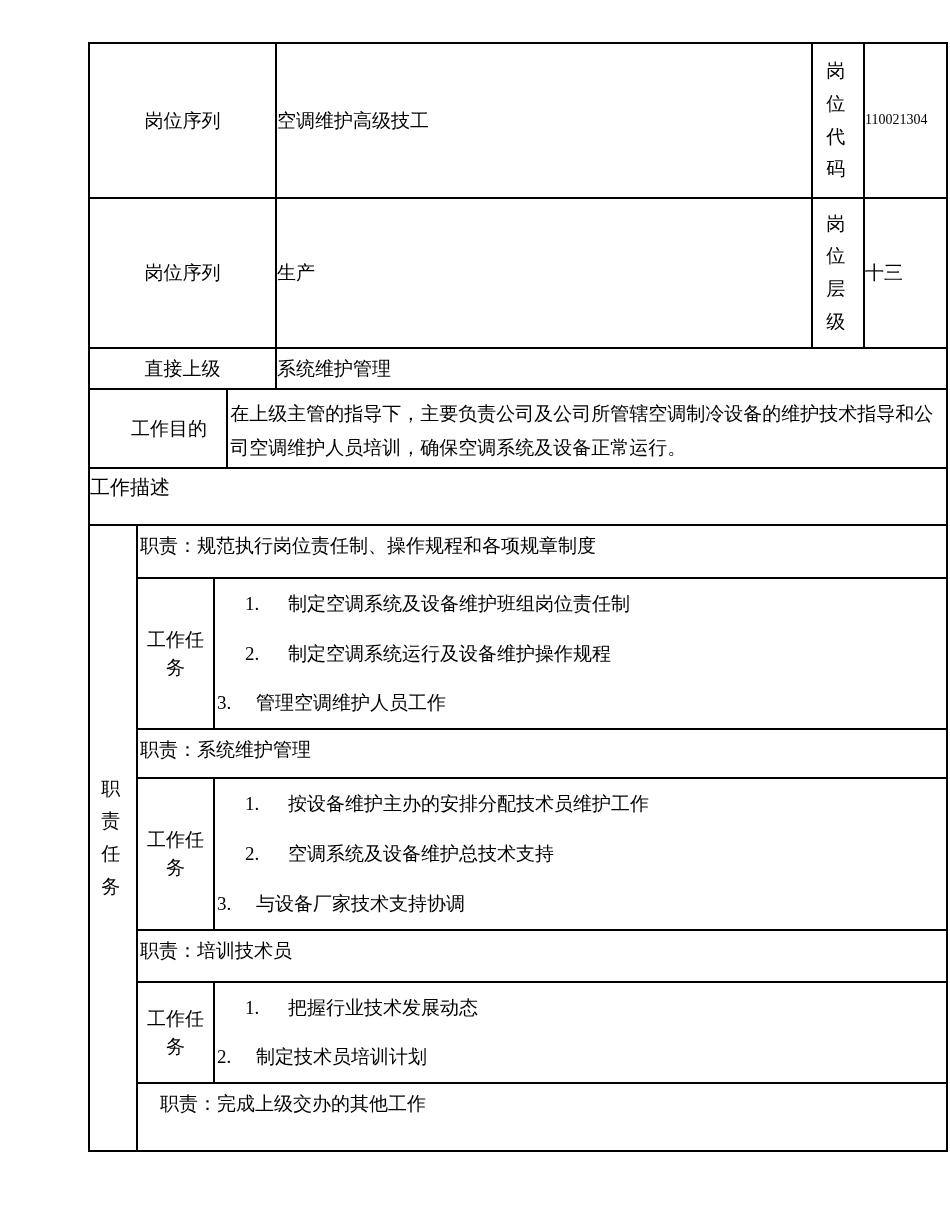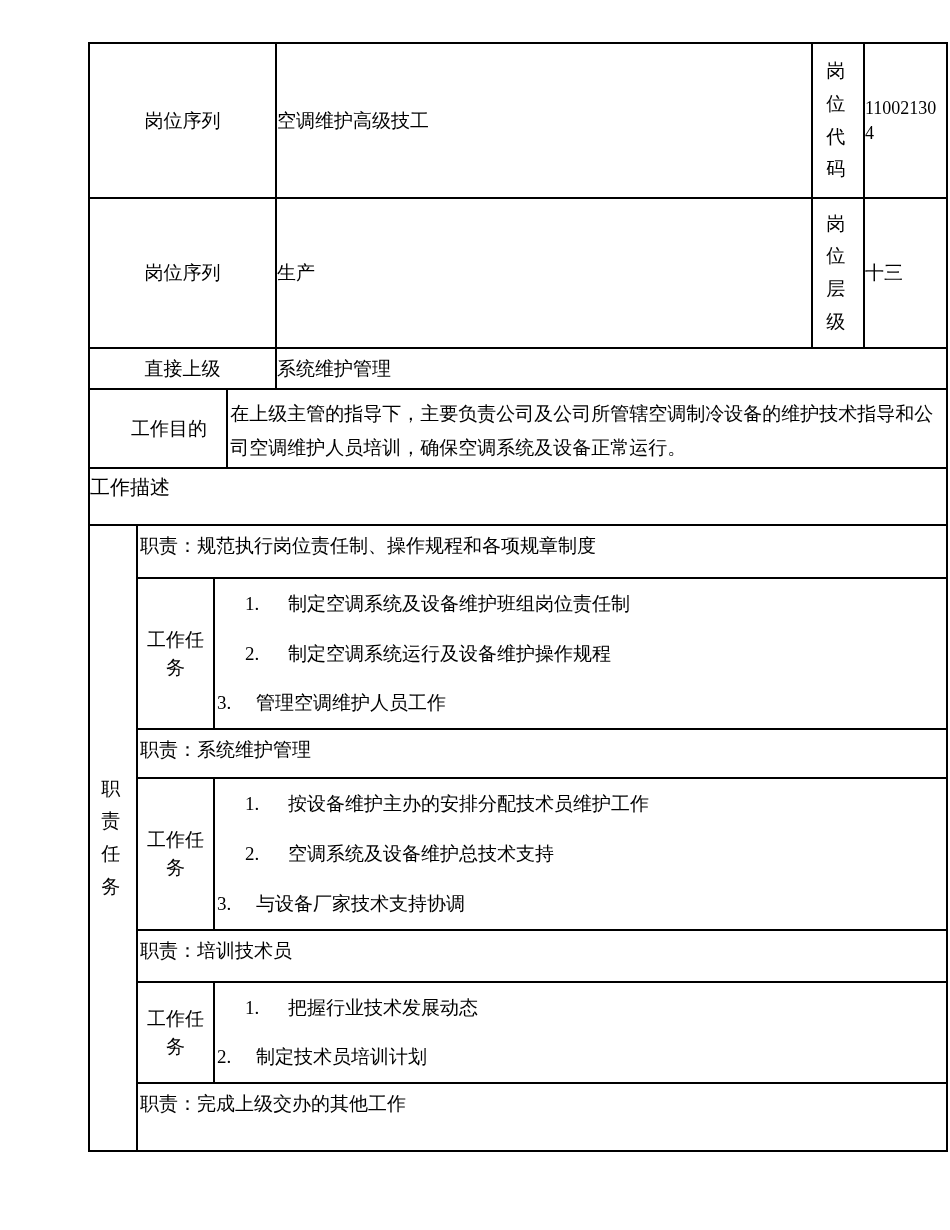--- a/index.html
+++ b/index.html
@@ -27,32 +27,32 @@
 
   
   .c-label{ width:187px; display:flex; align-items:center; justify-content:center; text-align:center; }
   .c-value{ width:536px; display:flex; align-items:center; }
   .c-value-wide{ flex:1 1 auto; display:flex; align-items:center; }
   .c-vlabel{ width:52px; display:flex; align-items:center; justify-content:center; }
   .c-small{ flex:1 1 auto; display:flex; align-items:center; }
 
   .vtext{ width:1.25em; line-height:1.72; word-break:break-all; text-align:left; }
 
-  .code-text{ width:76px; font-size:18px; line-height:1.35; word-break:break-all; }
+  .code-text{ width:76px; font-size:14px; line-height:1.35; word-break:break-all; }
 
   .purpose-cell{ align-items:center; }
   .purpose-text{ padding:4px 2px 0 2px; line-height:34px; }
 
   .section-title{ display:block; text-align:left; padding-top:5px; font-size:20px; }
 
   
   .vheader-cell{ width:48px; border-right:2px solid #000; display:flex; align-items:center; justify-content:center; }
   .duty-area{ flex:1 1 auto; display:flex; flex-direction:column; }
   .duty-row{ border-bottom:2px solid #000; padding:7px 4px 0 2px; flex:0 0 auto; }
-  .duty-row:last-child{ border-bottom:none; }
+  .duty-row:last-child{ border-bottom:none;margin-left:20px; }
   .d1{ height:53px; } .d2{ height:49px; } .d3{ height:52px; }
   .d4{ flex:1 1 auto; }
   .task-row{ display:flex; flex-direction:row; border-bottom:2px solid #000; flex:0 0 auto; }
   .t1{ height:151px; } .t2{ height:152px; } .t3{ height:101px; }
   .task-label-cell{ width:77px; border-right:2px solid #000; display:flex; align-items:center; justify-content:center; }
   .task-label-text{ width:62px; text-align:center; word-break:break-all; line-height:1.45; }
   .task-list{ flex:1 1 auto; display:flex; flex-direction:column; }
   .task-item{ flex:1 1 0; display:flex; flex-direction:row; align-items:center; padding-left:2px; }
   .task-item .num{ display:inline-block; width:39px; flex:0 0 auto; }
   .task-item.ti-indent{ padding-left:30px; }

